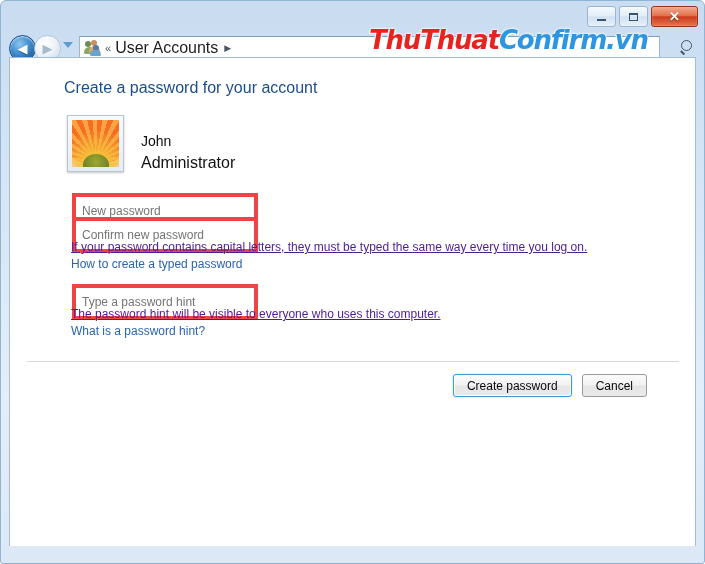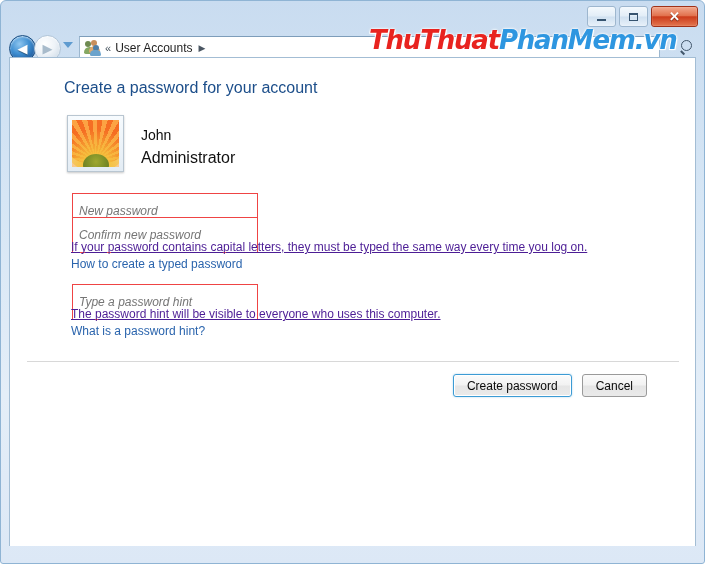--- a/index.html
+++ b/index.html
@@ -159,21 +159,21 @@
   }
   .p-head { width: 6px; height: 6px; }
   .p-body { width: 11px; height: 7px; border-radius: 6px 6px 2px 2px; }
   .crumb-sep-dbl {
     color: #46535e;
     font-size: 11px;
     margin: 0 4px 0 1px;
     flex: 0 0 auto;
   }
   .crumb-text {
-    font-size: 12px;
+    font-size: 16px;
     color: #1f1f1f;
     white-space: nowrap;
     flex: 0 0 auto;
   }
   .crumb-sep {
     color: #4a5662;
     font-size: 9px;
     margin: 0 6px;
     flex: 0 0 auto;
   }
@@ -241,21 +241,21 @@
     color: #1c4e8a;
     white-space: nowrap;
   }
 
   
   #account-row {
     position: absolute;
     left: 57px;
     top: 57px;
     display: flex;
-    align-items: center;
+    align-items: flex-end;
   }
   #avatar {
     width: 57px;
     height: 57px;
     box-sizing: border-box;
     border: 1px solid #b9c6d1;
     background: linear-gradient(to bottom, #f7fbfe 0%, #e3ecf4 100%);
     padding: 4px;
     box-shadow: 0 1px 2px rgba(0,0,0,0.22);
     flex: 0 0 auto;
@@ -316,28 +316,27 @@
     margin-top: 4px;
   }
 
   
   .pw-input {
     position: absolute;
     left: 62px;
     width: 186px;
     height: 36px;
     box-sizing: border-box;
-    border: 1px solid #ef4444;
+    border: 4px solid #ef4444;
     background: #ffffff;
     font-family: "Liberation Sans", sans-serif;
     font-size: 12px;
     color: #6d6d6d;
     padding: 0 0 0 6px;
     outline: none;
-    font-style: italic;
   }
   #new-password { top: 135px; }
   #confirm-password { top: 159px; }
   #password-hint { top: 226px; }
 
   .body-text {
     position: absolute;
     left: 61px;
     font-size: 12px;
     color: #4c1d95;
@@ -446,21 +445,21 @@
       <span class="crumb-sep">▶</span>
     </div>
 
     <div id="search-icon-wrap">
       <div class="magnifier"></div>
       <div class="magnifier-handle"></div>
     </div>
   </div>
 
   <div id="watermark">
-    <span class="wm-red">ThuThuat</span><span class="wm-blue">PhanMem.vn</span>
+    <span class="wm-red">ThuThuat</span><span class="wm-blue">Confirm.vn</span>
   </div>
 
   <div id="content">
 
     <div id="page-heading">Create a password for your account</div>
 
     <div id="account-row">
       <div id="avatar">
         <div id="avatar-picture">
           <div class="petal-fan"></div>

